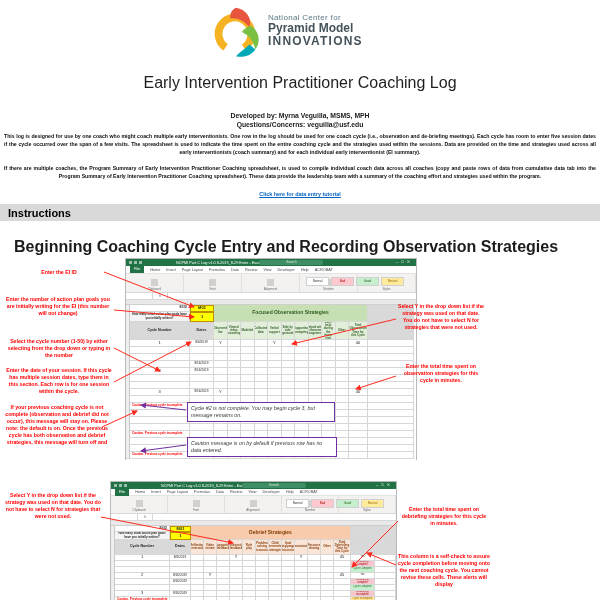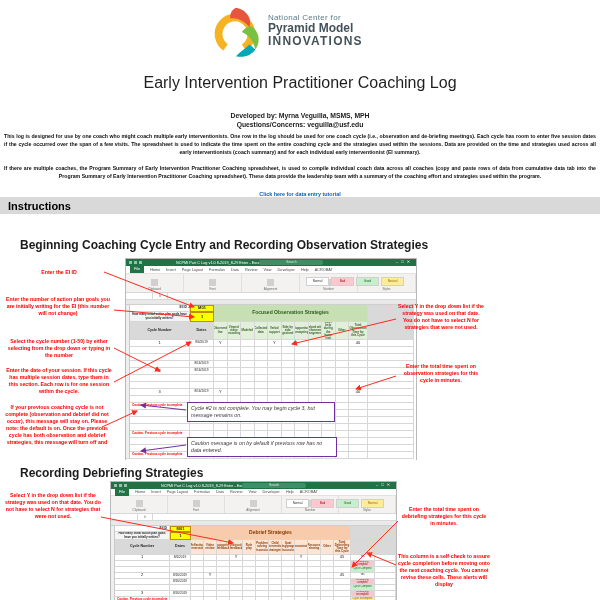--- a/index.html
+++ b/index.html
@@ -11,24 +11,24 @@
   .org-line2{font-size:12px;font-weight:bold;color:#44525a;line-height:1.05;}
   .org-line3{font-size:12px;font-weight:bold;color:#44525a;letter-spacing:1.2px;line-height:1.1;}
   .doc-title{width:600px;text-align:center;font-size:16px;color:#1f1f1f;}
   .ver{width:600px;text-align:center;font-family:"Liberation Serif",serif;
        font-weight:bold;font-style:italic;font-size:7.5px;color:#101010;}
   .byline{width:600px;text-align:center;font-size:6.8px;font-weight:600;color:#1a1a1a;}
   .para{left:4px;width:592px;font-size:5.2px;font-weight:bold;line-height:1.5;
         text-align:justify;text-align-last:center;color:#0d0d0d;}
   .tut-link{width:600px;text-align:center;font-size:5.4px;font-weight:bold;
             color:#0563C1;text-decoration:underline;}
-  .instr-bar{left:0;top:197px;width:600px;height:17px;background:#D9D9D9;
+  .instr-bar{left:0;top:204px;width:600px;height:17px;background:#D9D9D9;
              display:flex;align-items:center;}
   .instr-bar span{font-size:11px;font-weight:bold;padding-left:8px;color:#000;}
-  .sec-head{left:20px;font-size:12px;font-weight:bold;color:#1c1c1c;}
+  .sec-head{left:14px;font-size:16px;font-weight:bold;color:#1c1c1c;}
   
   .figure{left:0;width:600px;}
   .ann{position:absolute;font-size:5.2px;font-weight:bold;color:#FF0000;
        text-align:center;line-height:1.35;z-index:4;}
   .callout{position:absolute;background:#fff;border:1px solid #7030A0;
            font-size:5.3px;font-style:italic;color:#3b3b3b;line-height:1.3;
            padding:2px 3px;z-index:6;}
   .arrows{position:absolute;left:0;top:0;pointer-events:none;z-index:5;}
   
   .xl{position:absolute;background:#fff;border:1px solid #b9b9b9;z-index:1;}
@@ -467,21 +467,20 @@
         <line x1="396" y1="64" x2="292" y2="89" marker-end="url(#ar)"></line>
         <line x1="396" y1="121" x2="356" y2="134" marker-end="url(#ar)"></line>
       </g>
       <g stroke="#7030A0" stroke-width="1" fill="none">
         <line x1="186" y1="155" x2="141" y2="150" marker-end="url(#ap)"></line>
         <line x1="186" y1="190" x2="141" y2="196" marker-end="url(#ap)"></line>
       </g>
     </svg>
   </div>
 
-  <div class="abs sec-head" style="top:466px">Recording Debriefing Strategies</div>
 
   <div class="abs figure" id="fig2" style="top:481px;height:119px;overflow:hidden">
 
     <div class="xl" id="xl2" style="left:110px;top:0px;width:285px;height:118px">
       <div class="xl-title">
         <span class="qat">
             <i></i>
             <i></i>
             <i></i>
           </span>

